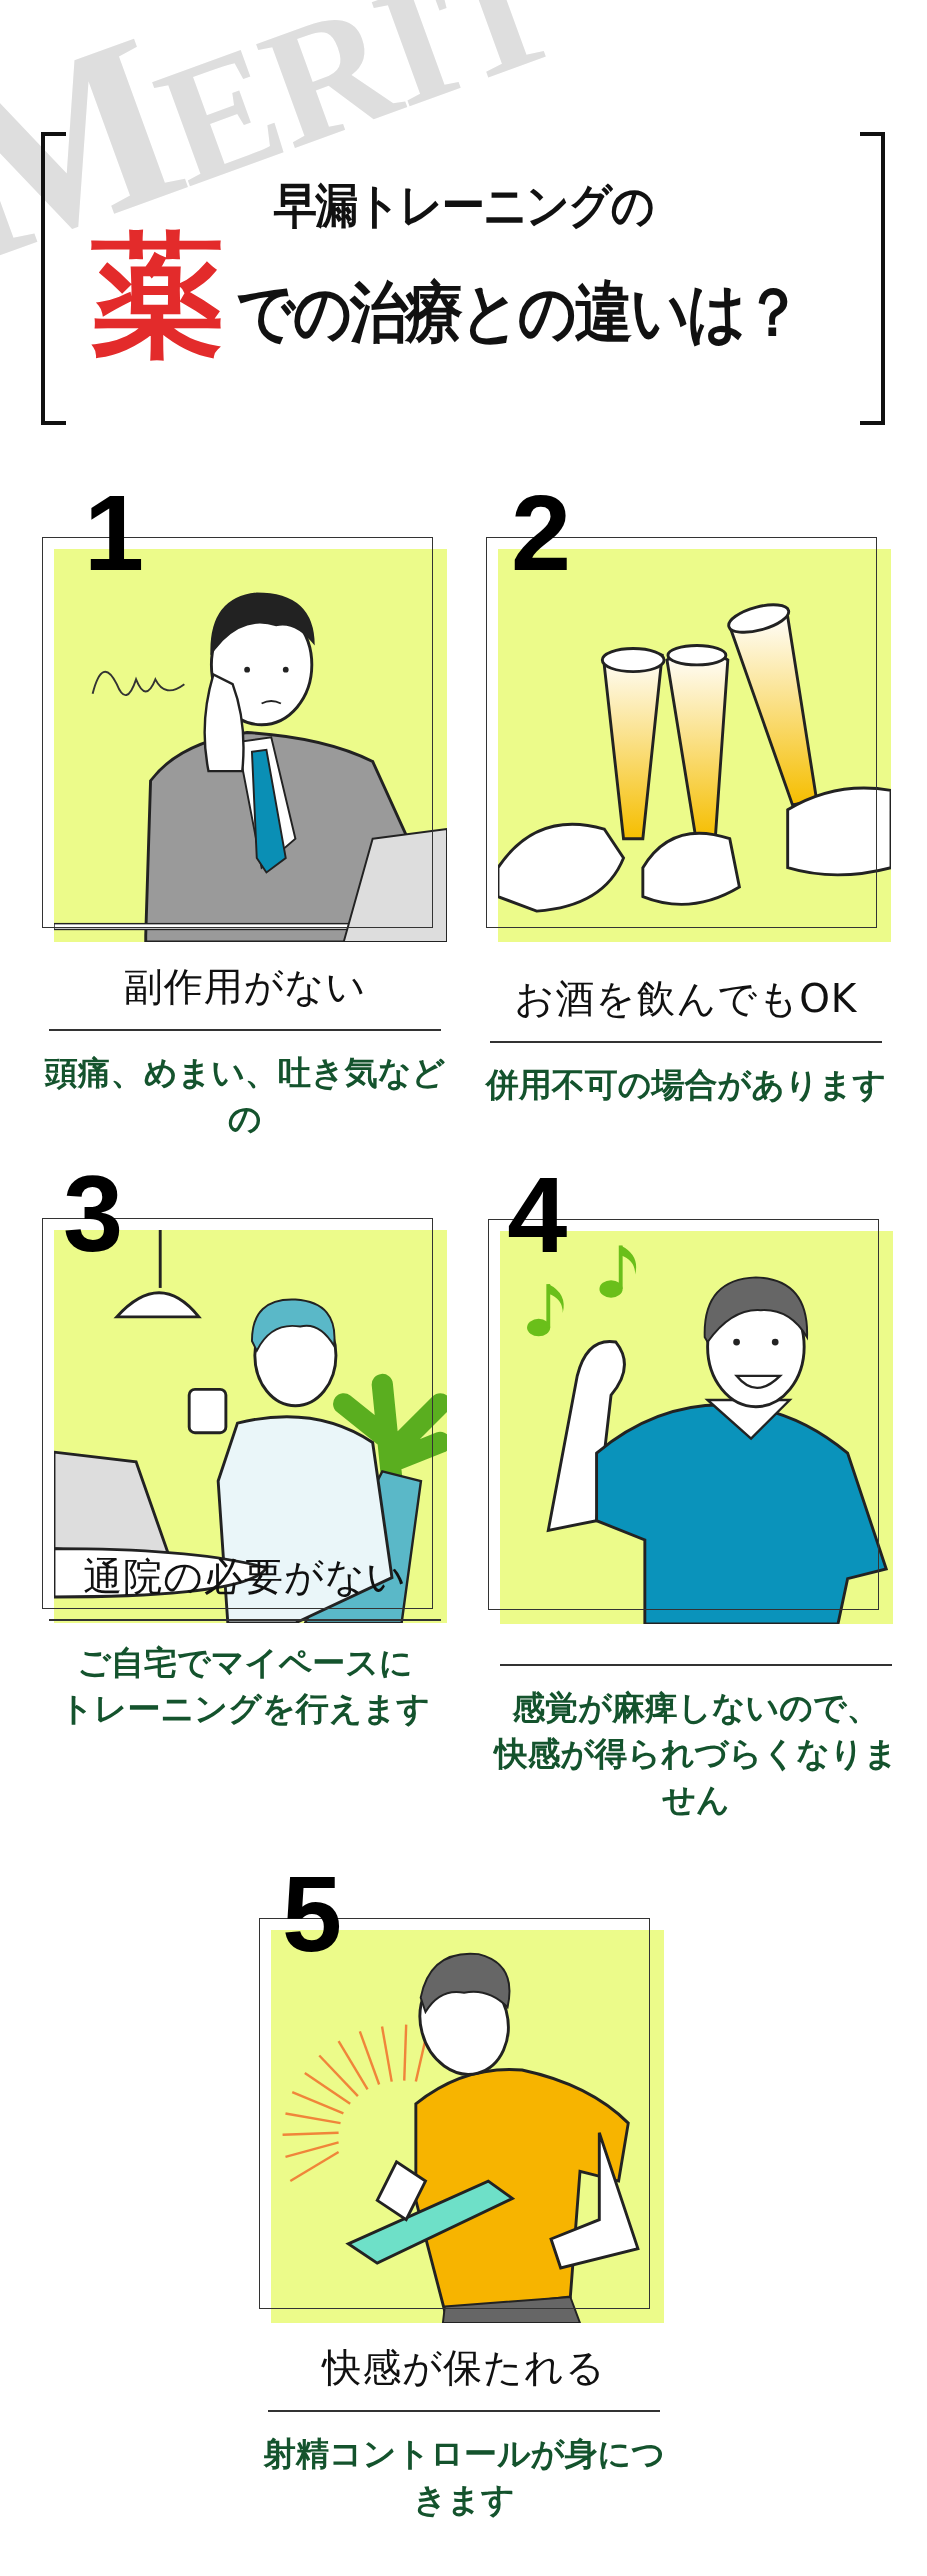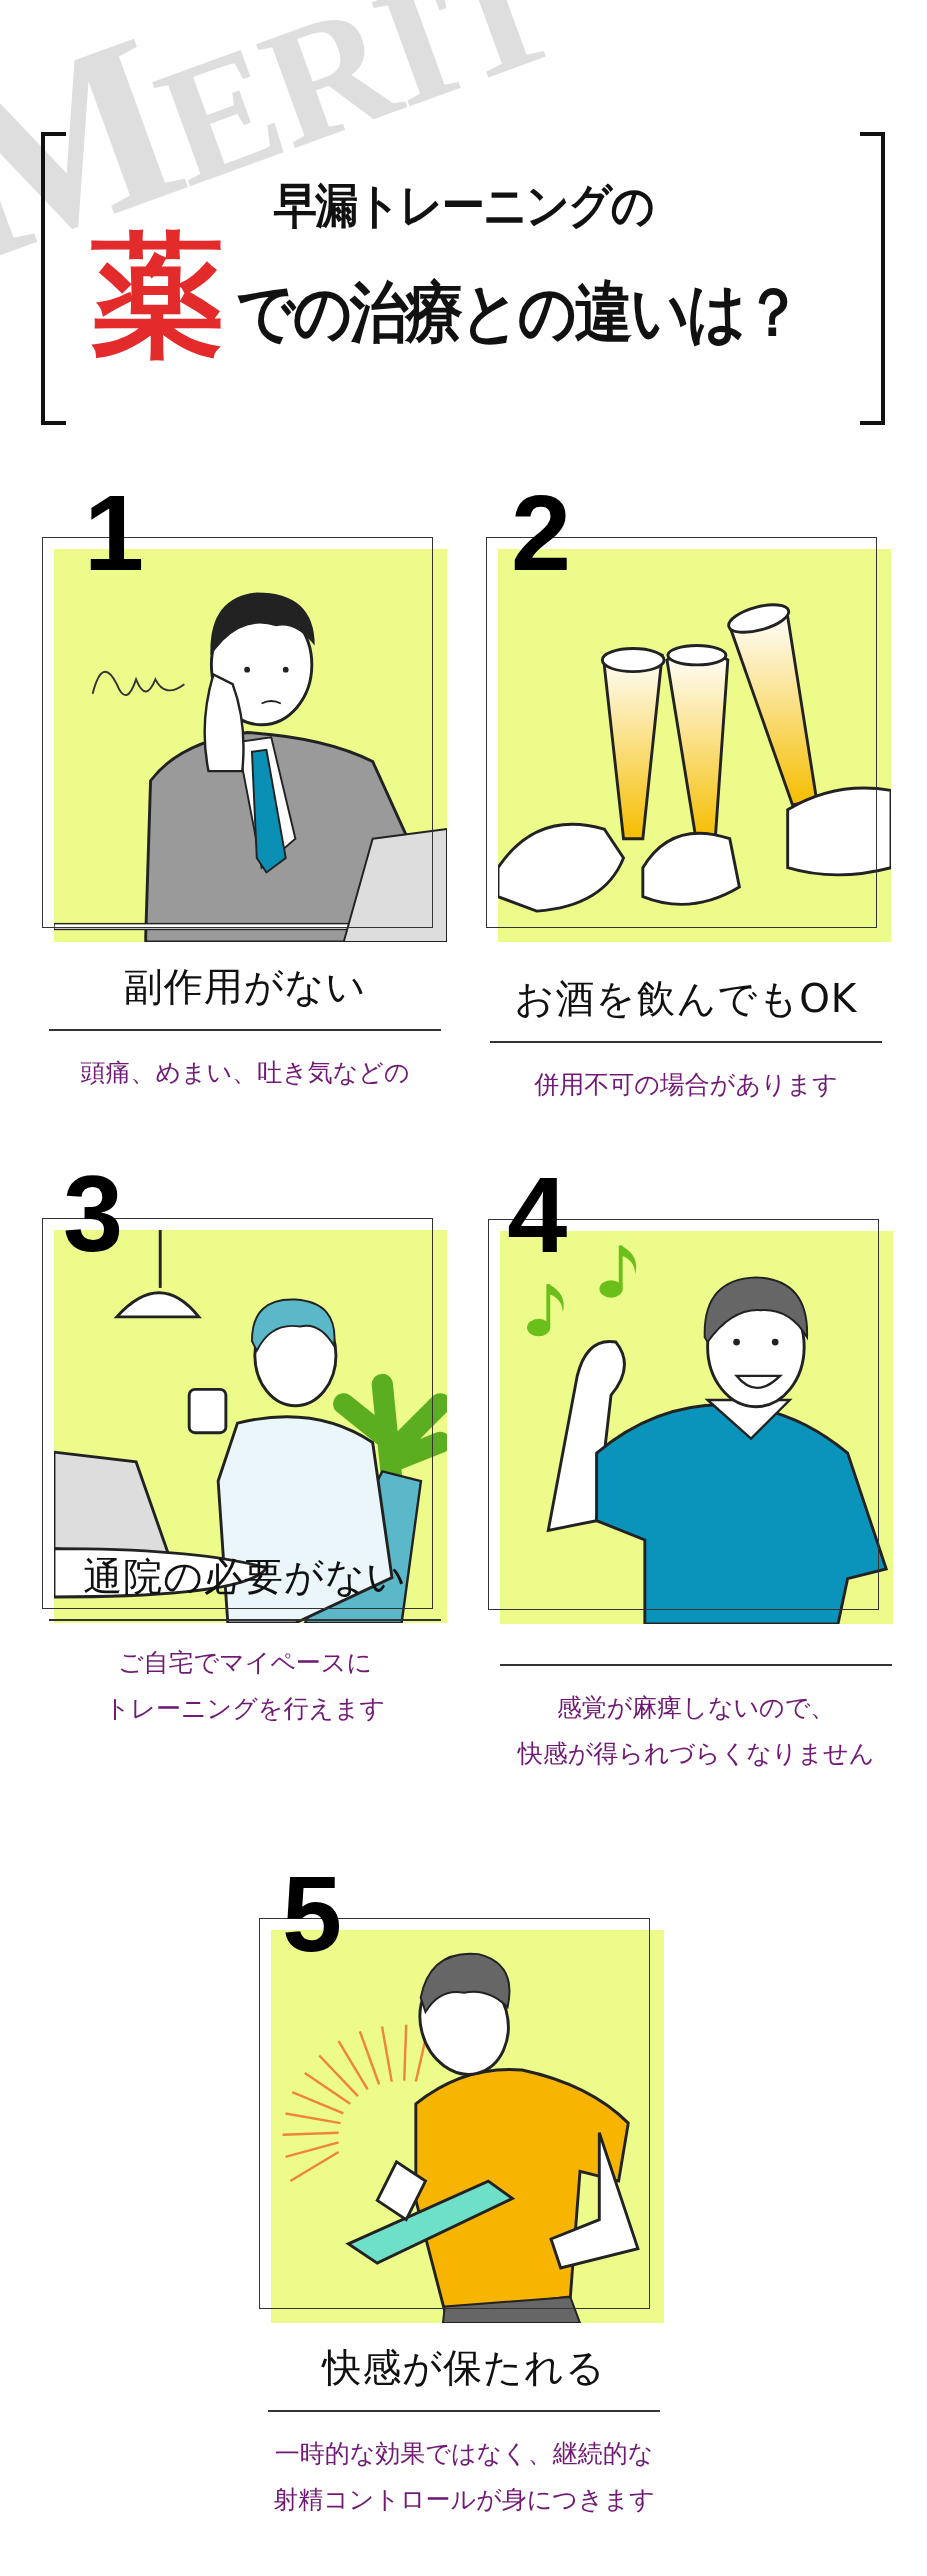--- a/index.html
+++ b/index.html
@@ -33,21 +33,21 @@
                 background: #ecfb8a; overflow: hidden; }
   .card .frame { position: absolute; left: 0; top: 0; width: 391px; height: 391px;
                  border: 1.4px solid #333; box-sizing: border-box; }
   .card .num { position: absolute; top: -58px; font-size: 108px; font-weight: bold;
                font-family: "Liberation Sans", "DejaVu Sans", sans-serif; line-height: 1;
                color: #000; letter-spacing: -1.9px; }
 
   .caption { position: absolute; width: 406px; text-align: center; }
   .caption .ctitle { font-size: 39px; font-weight: normal; line-height: 46px; letter-spacing: 1px; }
   .caption .rule { height: 1.9px; background: #333; margin: 19.3px auto 19.3px auto; width: 392px; }
-  .caption .cdesc { font-size: 25px; line-height: 46px; color: #701a75; font-weight: normal; letter-spacing: 0px; }
+  .caption .cdesc { font-size: 33px; line-height: 46px; color: #14532d; font-weight: bold; letter-spacing: 0px; }
 
   svg { display: block; }
 </style>
 </head>
 <body>
 
 <div>
   <div class="watermark">
     <span class="big">M</span><span class="rest">ERIT</span>
   </div>
@@ -219,16 +219,15 @@
       <path d="M340 210 L380 330 L300 350 L290 320 L340 300 Z" fill="#fff" stroke="#222" stroke-width="3"></path>
       <path d="M110 280 L130 240 L160 260 L140 300 Z" fill="#fff" stroke="#222" stroke-width="3"></path>
     </svg>
   </div>
   <div class="frame"></div>
   <div class="num" style="left:23px;">5</div>
 </div>
 <div class="caption" style="left:261px; top:2345px;">
   <div class="ctitle">快感が保たれる</div>
   <div class="rule"></div>
-  <div class="cdesc">一時的な効果ではなく、継続的な</div>
   <div class="cdesc">射精コントロールが身につきます</div>
 </div>
 
 
 </body></html>

